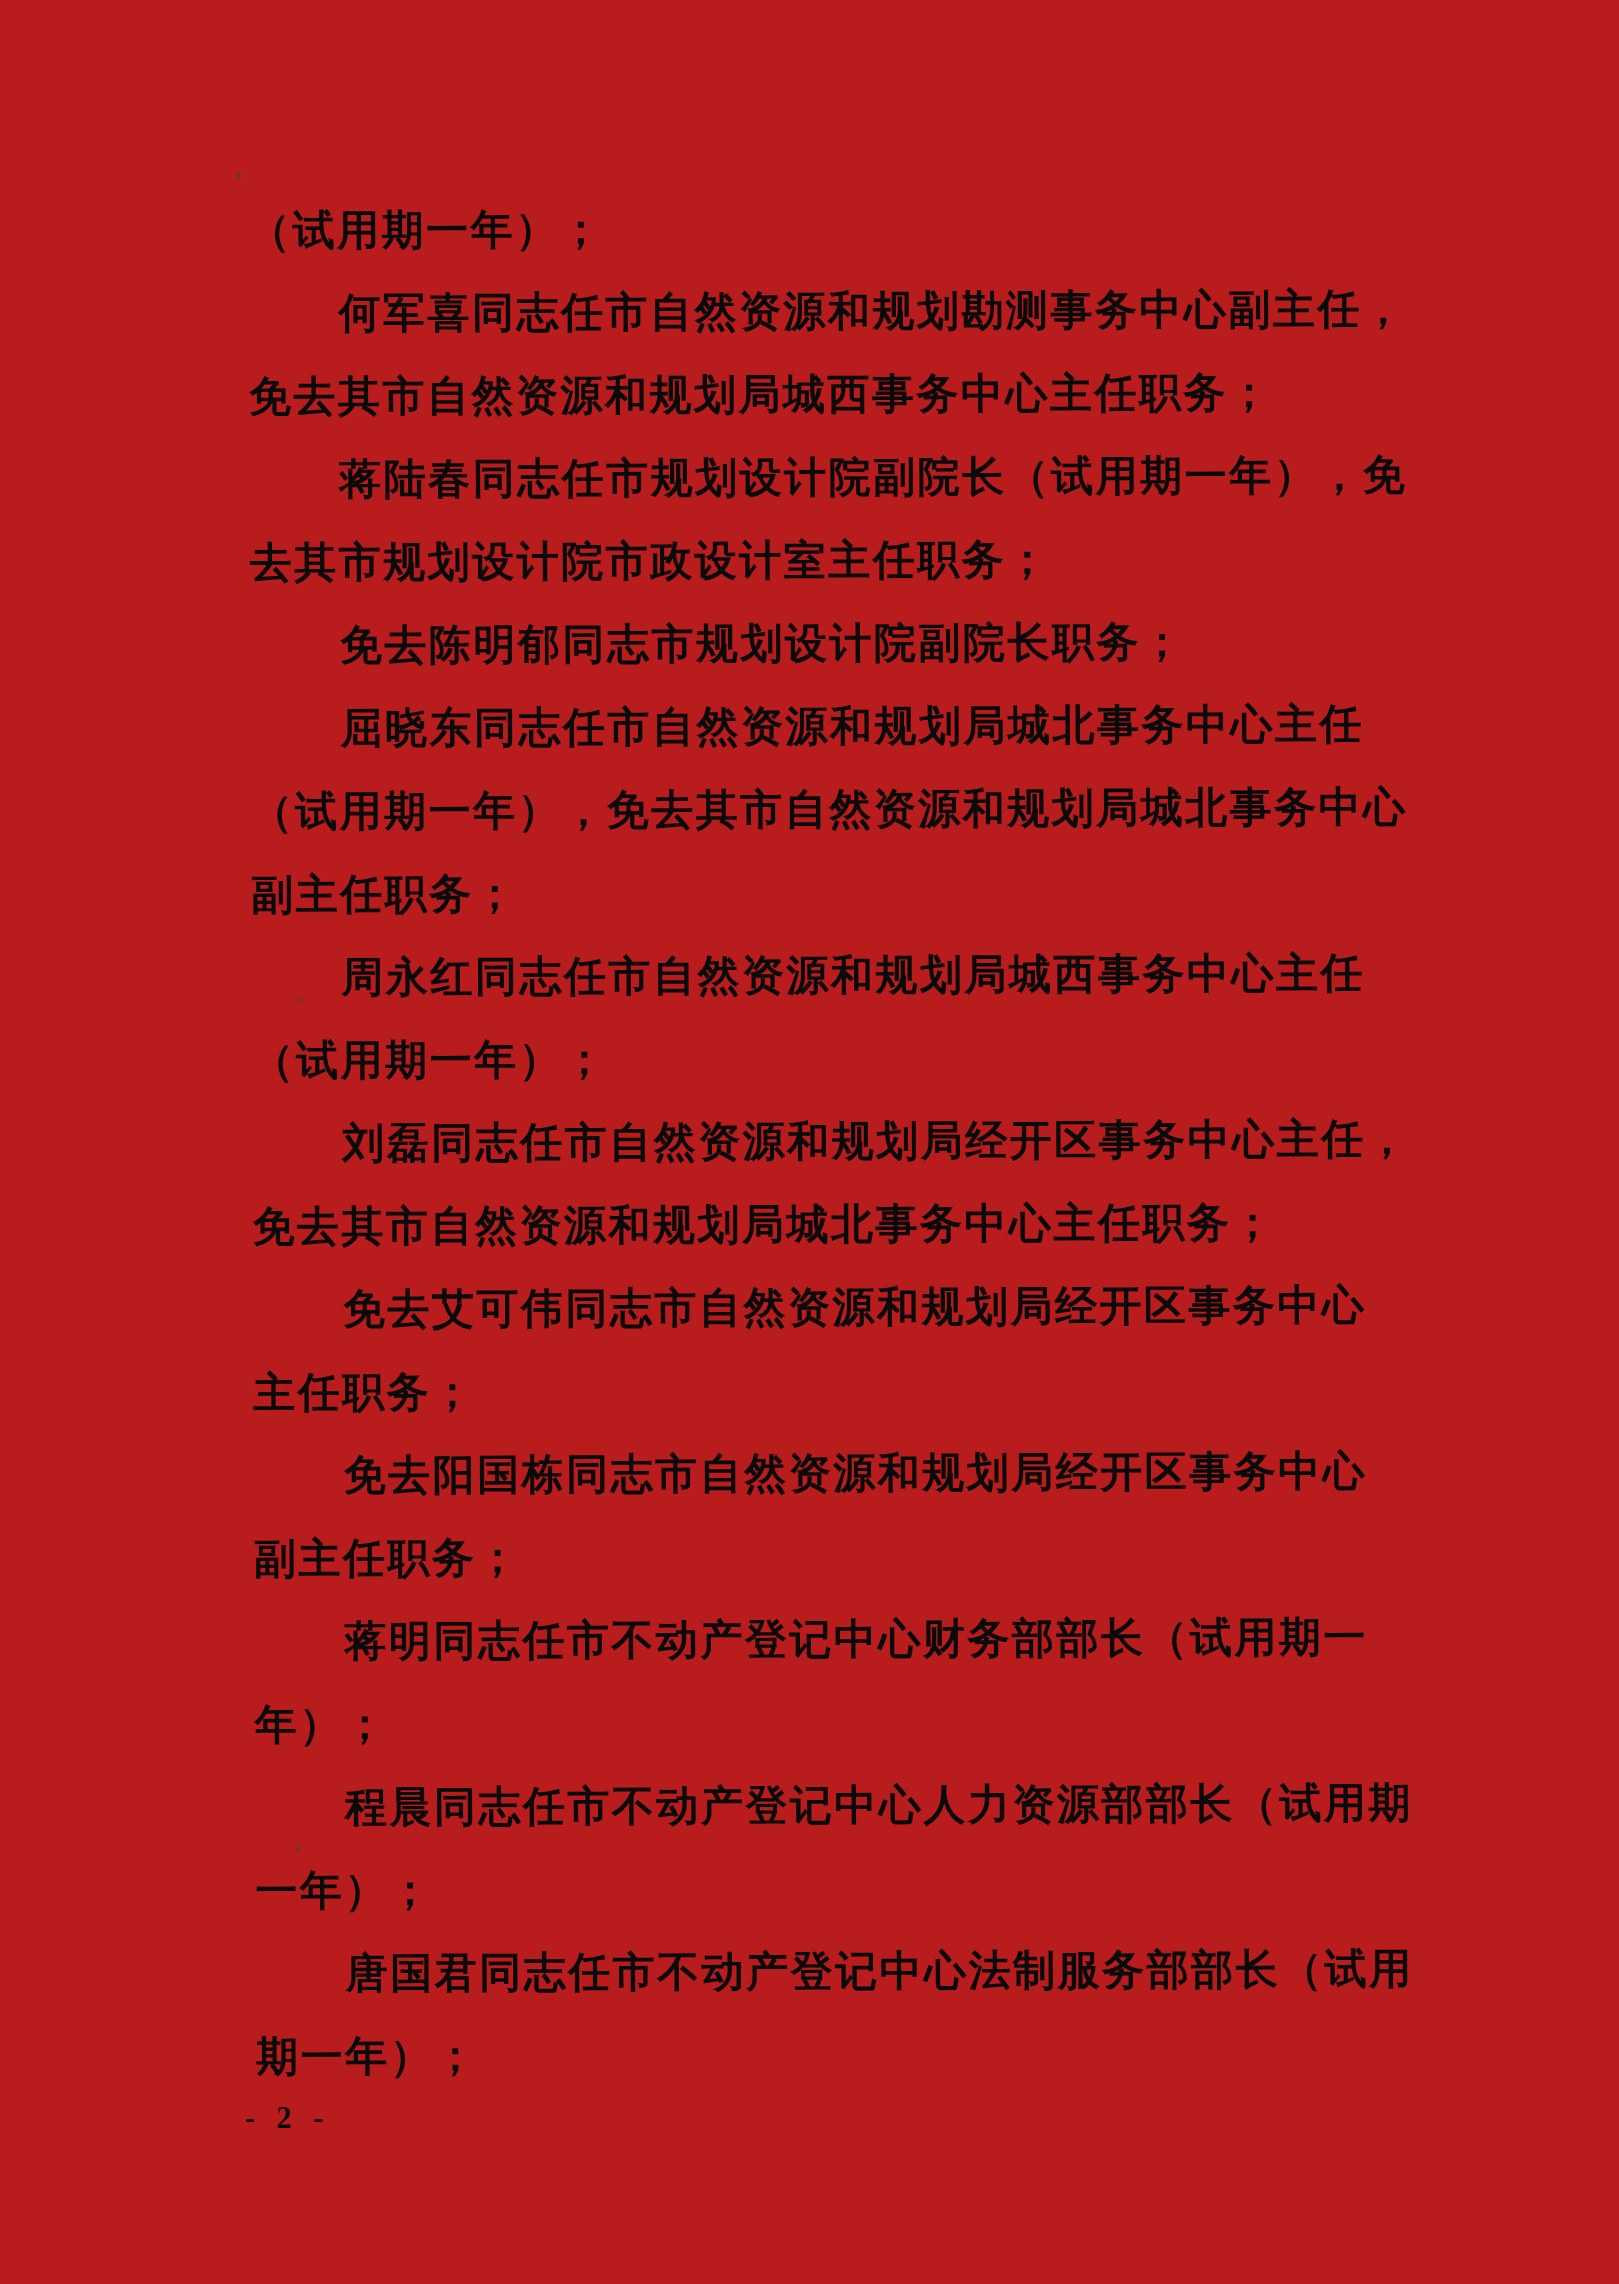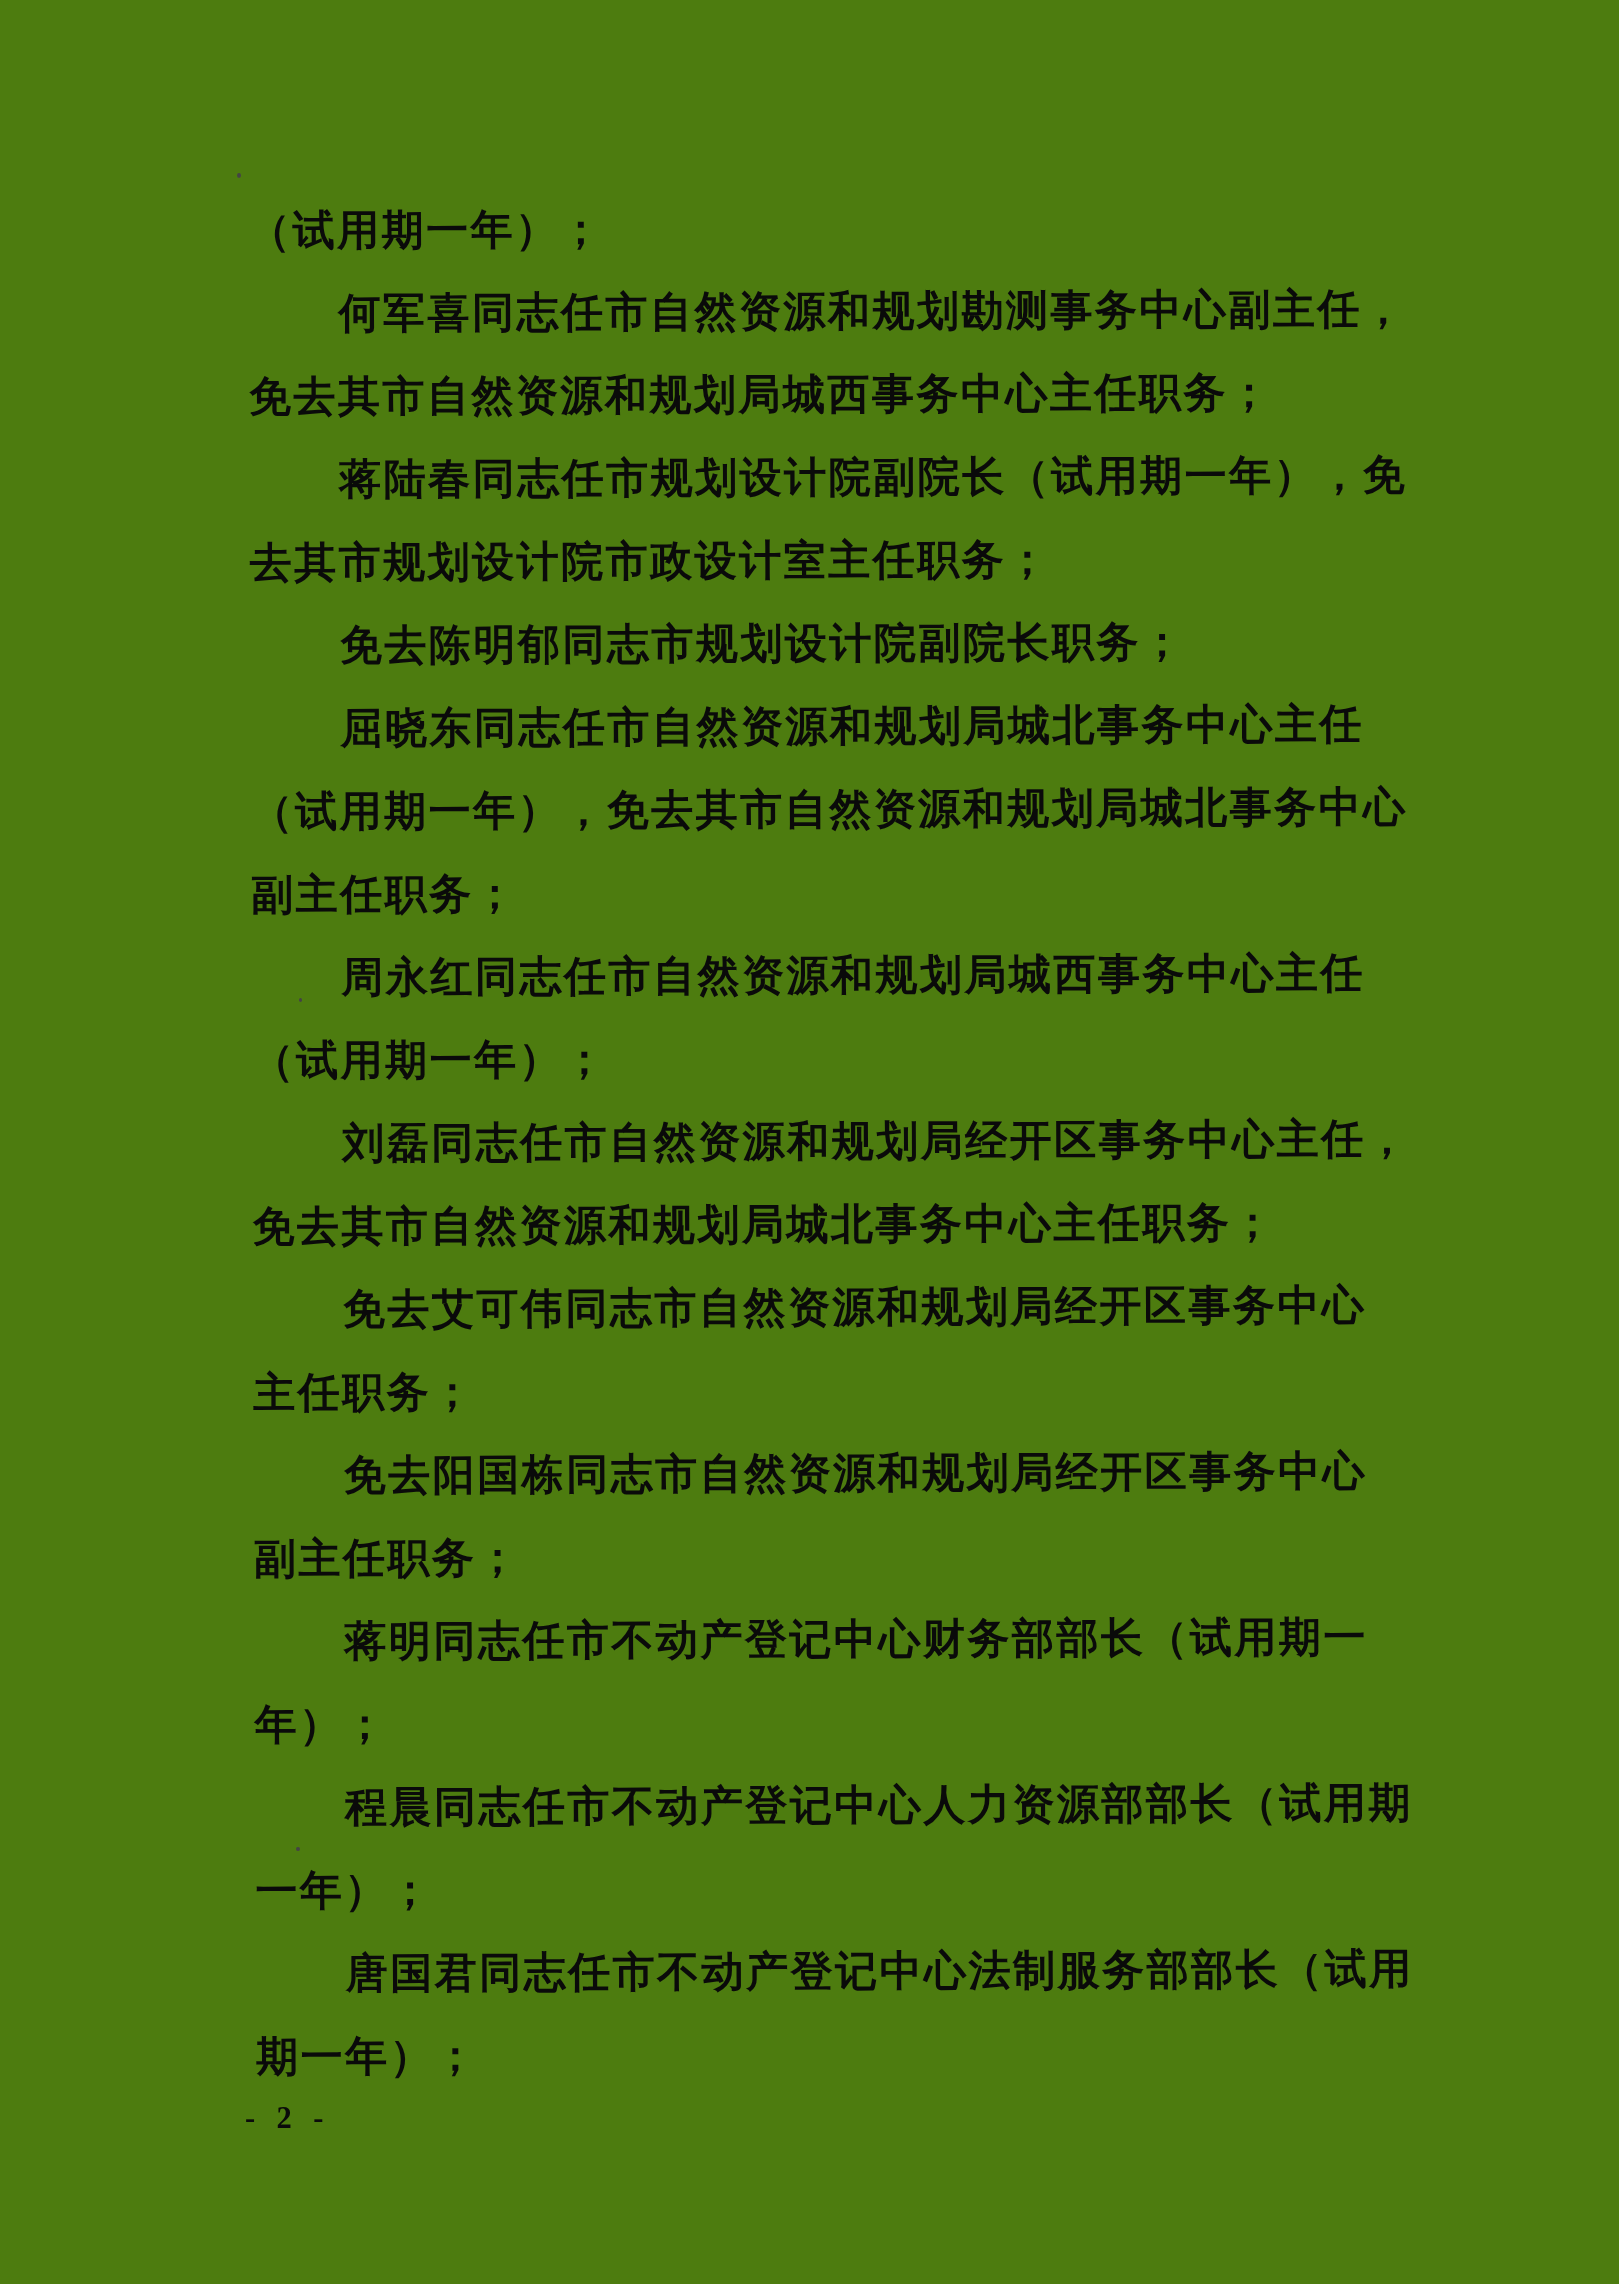--- a/index.html
+++ b/index.html
@@ -6,21 +6,21 @@
   body{
     width:1619px;height:2284px;
     background:#ffffff;
     position:relative;
     overflow:hidden;
     font-family:"Liberation Serif","DejaVu Serif",serif;
   }
   .page{
     position:absolute;
     left:0;top:0;width:1619px;height:2284px;
-    background:#4d7c0f;
+    background:#b91c1c;
     color:#070707;
   }
   .doc{
     position:absolute;
     left:248px;
     top:190px;
     width:1175px;
     transform:rotate(-0.25deg);
     transform-origin:0 0;
   }

